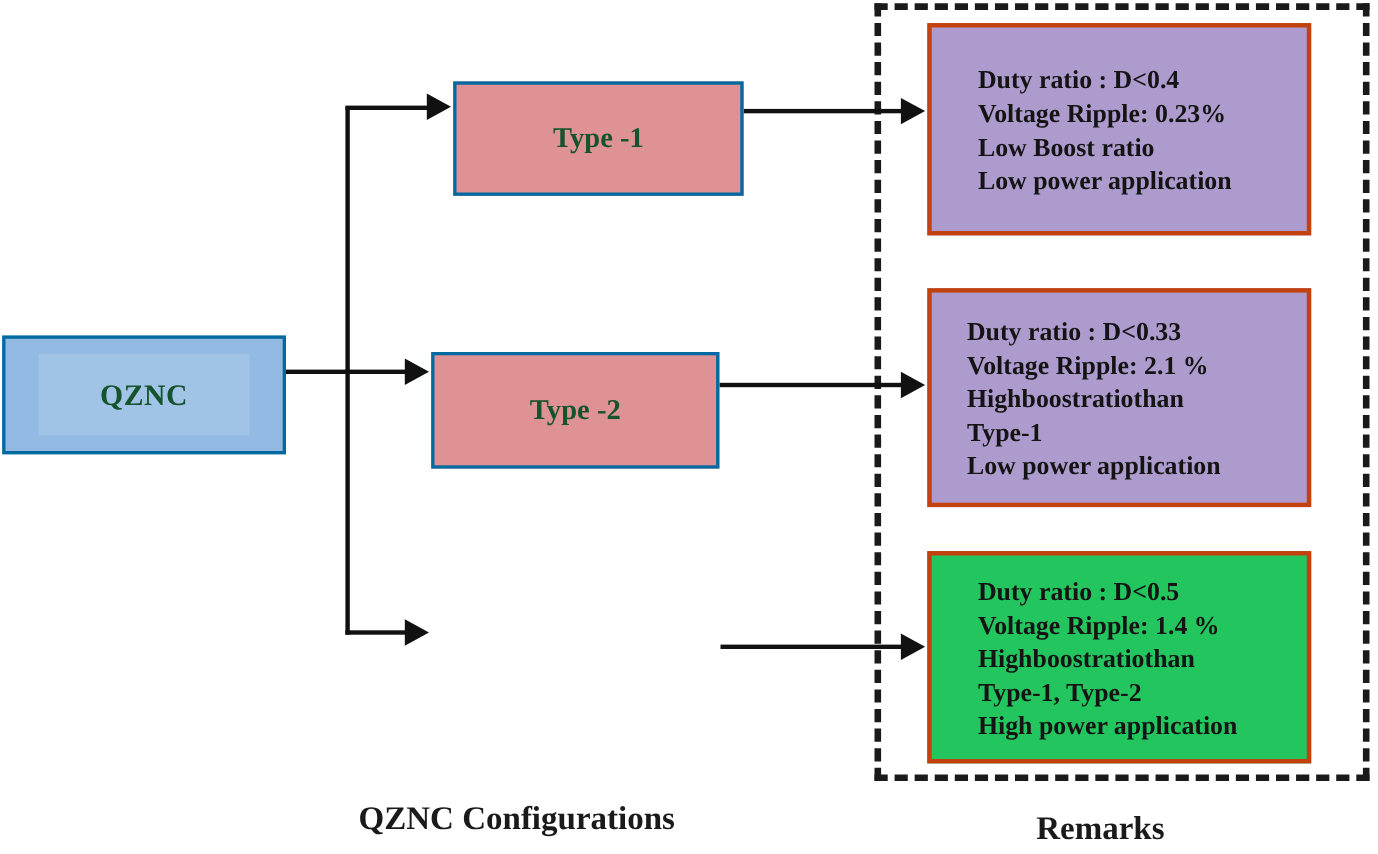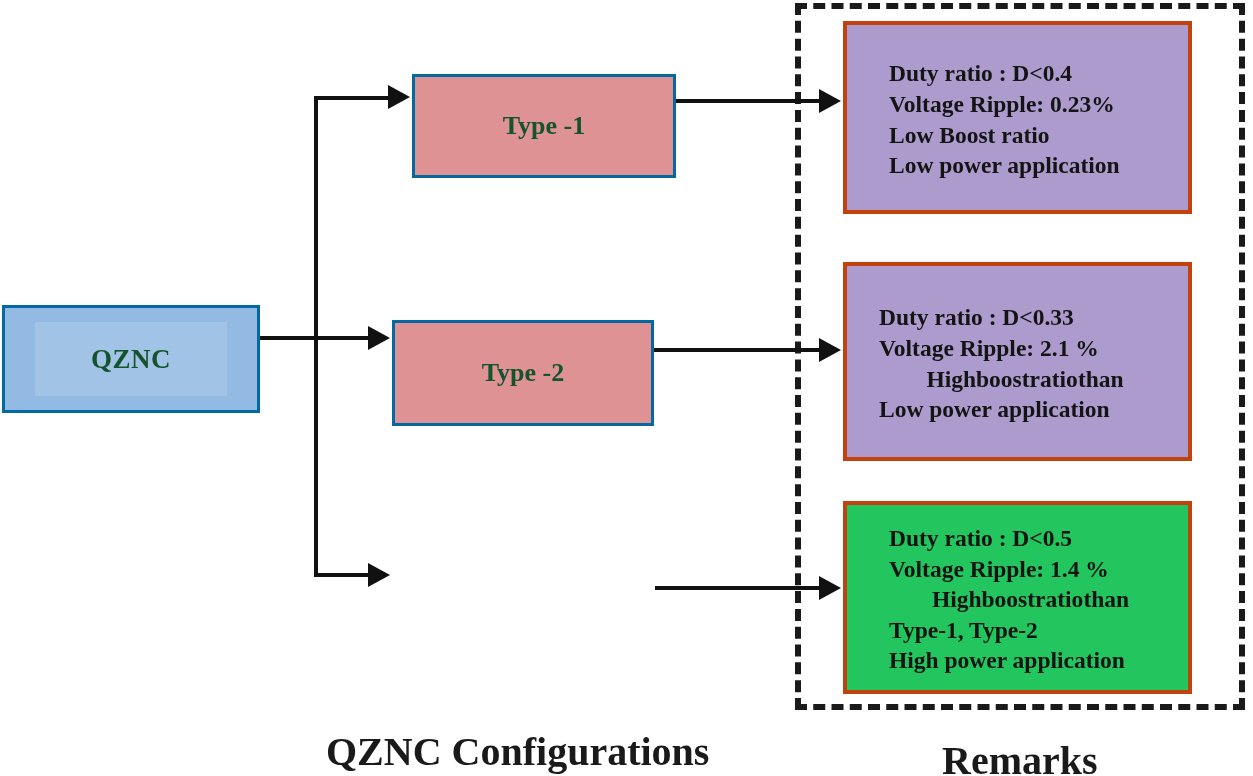--- a/index.html
+++ b/index.html
@@ -104,21 +104,21 @@
     font-size: 23.5px;
     line-height: 1.30;
     color: #141414;
     display: flex;
     flex-direction: column;
     justify-content: center;
   }
   .remark-box .rline { white-space: nowrap; }
   .remark-box .rline.justify {
     display: flex;
-    justify-content: center;
+    justify-content: flex-start;
     width: 100%;
     max-width: 292px;
   }
   #remark-1 {
     left: 843px;
     top: 21px;
     width: 349px;
     height: 193px;
     background: #ad9bce;
   }
@@ -154,21 +154,21 @@
     border-top: 12px solid transparent;
     border-bottom: 12px solid transparent;
     border-left: 22px solid #111111;
     z-index: 3;
   }
 
   
   .caption {
     position: absolute;
     font-weight: bold;
-    font-size: 40px;
+    font-size: 30px;
     color: #1a1a1a;
     white-space: nowrap;
     z-index: 5;
   }
   #caption-config { left: 326px; top: 728px; }
   #caption-remarks { left: 942px; top: 737px; }
 </style>
 </head>
 <body>
 
@@ -219,20 +219,21 @@
 
   <div class="remark-box" id="remark-2">
     <div class="rline">Duty ratio : D&lt;0.33</div>
     <div class="rline">Voltage Ripple: 2.1 %</div>
     <div class="rline justify">
         <span>High</span>
         <span>boost</span>
         <span>ratio</span>
         <span>than</span>
       </div>
+    <div class="rline">Type-1</div>
     <div class="rline">Low power application</div>
   </div>
 
   <div class="remark-box" id="remark-3">
     <div class="rline">Duty ratio : D&lt;0.5</div>
     <div class="rline">Voltage Ripple: 1.4 %</div>
     <div class="rline justify">
         <span>High</span>
         <span>boost</span>
         <span>ratio</span>

